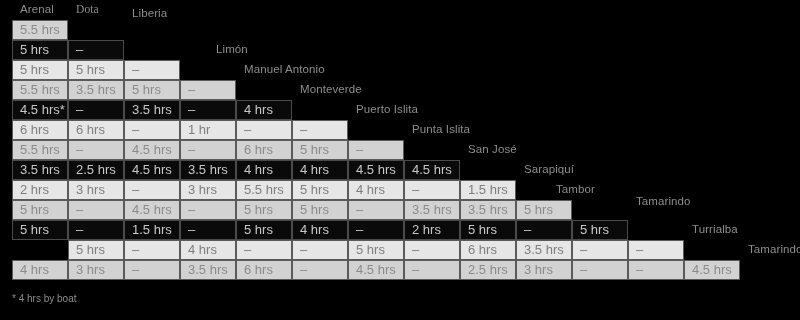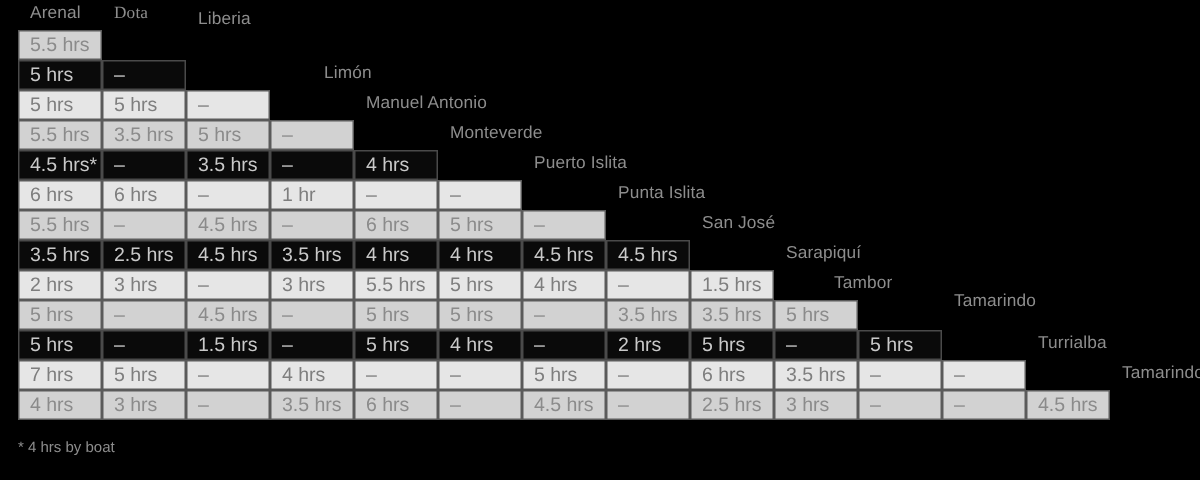--- a/index.html
+++ b/index.html
@@ -112,21 +112,20 @@
     <div class="cell band-b" style="left: 124px; top: 220px;">1.5 hrs</div>
     <div class="cell band-b dash" style="left: 180px; top: 220px;">–</div>
     <div class="cell band-b" style="left: 236px; top: 220px;">5 hrs</div>
     <div class="cell band-b" style="left: 292px; top: 220px;">4 hrs</div>
     <div class="cell band-b dash" style="left: 348px; top: 220px;">–</div>
     <div class="cell band-b" style="left: 404px; top: 220px;">2 hrs</div>
     <div class="cell band-b" style="left: 460px; top: 220px;">5 hrs</div>
     <div class="cell band-b dash" style="left: 516px; top: 220px;">–</div>
     <div class="cell band-b" style="left: 572px; top: 220px;">5 hrs</div>
     <div class="hdr" style="left: 636px; top: 195px;">Tamarindo</div>
-    <div class="cell band-c" style="left: 12px; top: 240px;">7 hrs</div>
     <div class="cell band-c" style="left: 68px; top: 240px;">5 hrs</div>
     <div class="cell band-c dash" style="left: 124px; top: 240px;">–</div>
     <div class="cell band-c" style="left: 180px; top: 240px;">4 hrs</div>
     <div class="cell band-c dash" style="left: 236px; top: 240px;">–</div>
     <div class="cell band-c dash" style="left: 292px; top: 240px;">–</div>
     <div class="cell band-c" style="left: 348px; top: 240px;">5 hrs</div>
     <div class="cell band-c dash" style="left: 404px; top: 240px;">–</div>
     <div class="cell band-c" style="left: 460px; top: 240px;">6 hrs</div>
     <div class="cell band-c" style="left: 516px; top: 240px;">3.5 hrs</div>
     <div class="cell band-c dash" style="left: 572px; top: 240px;">–</div>

